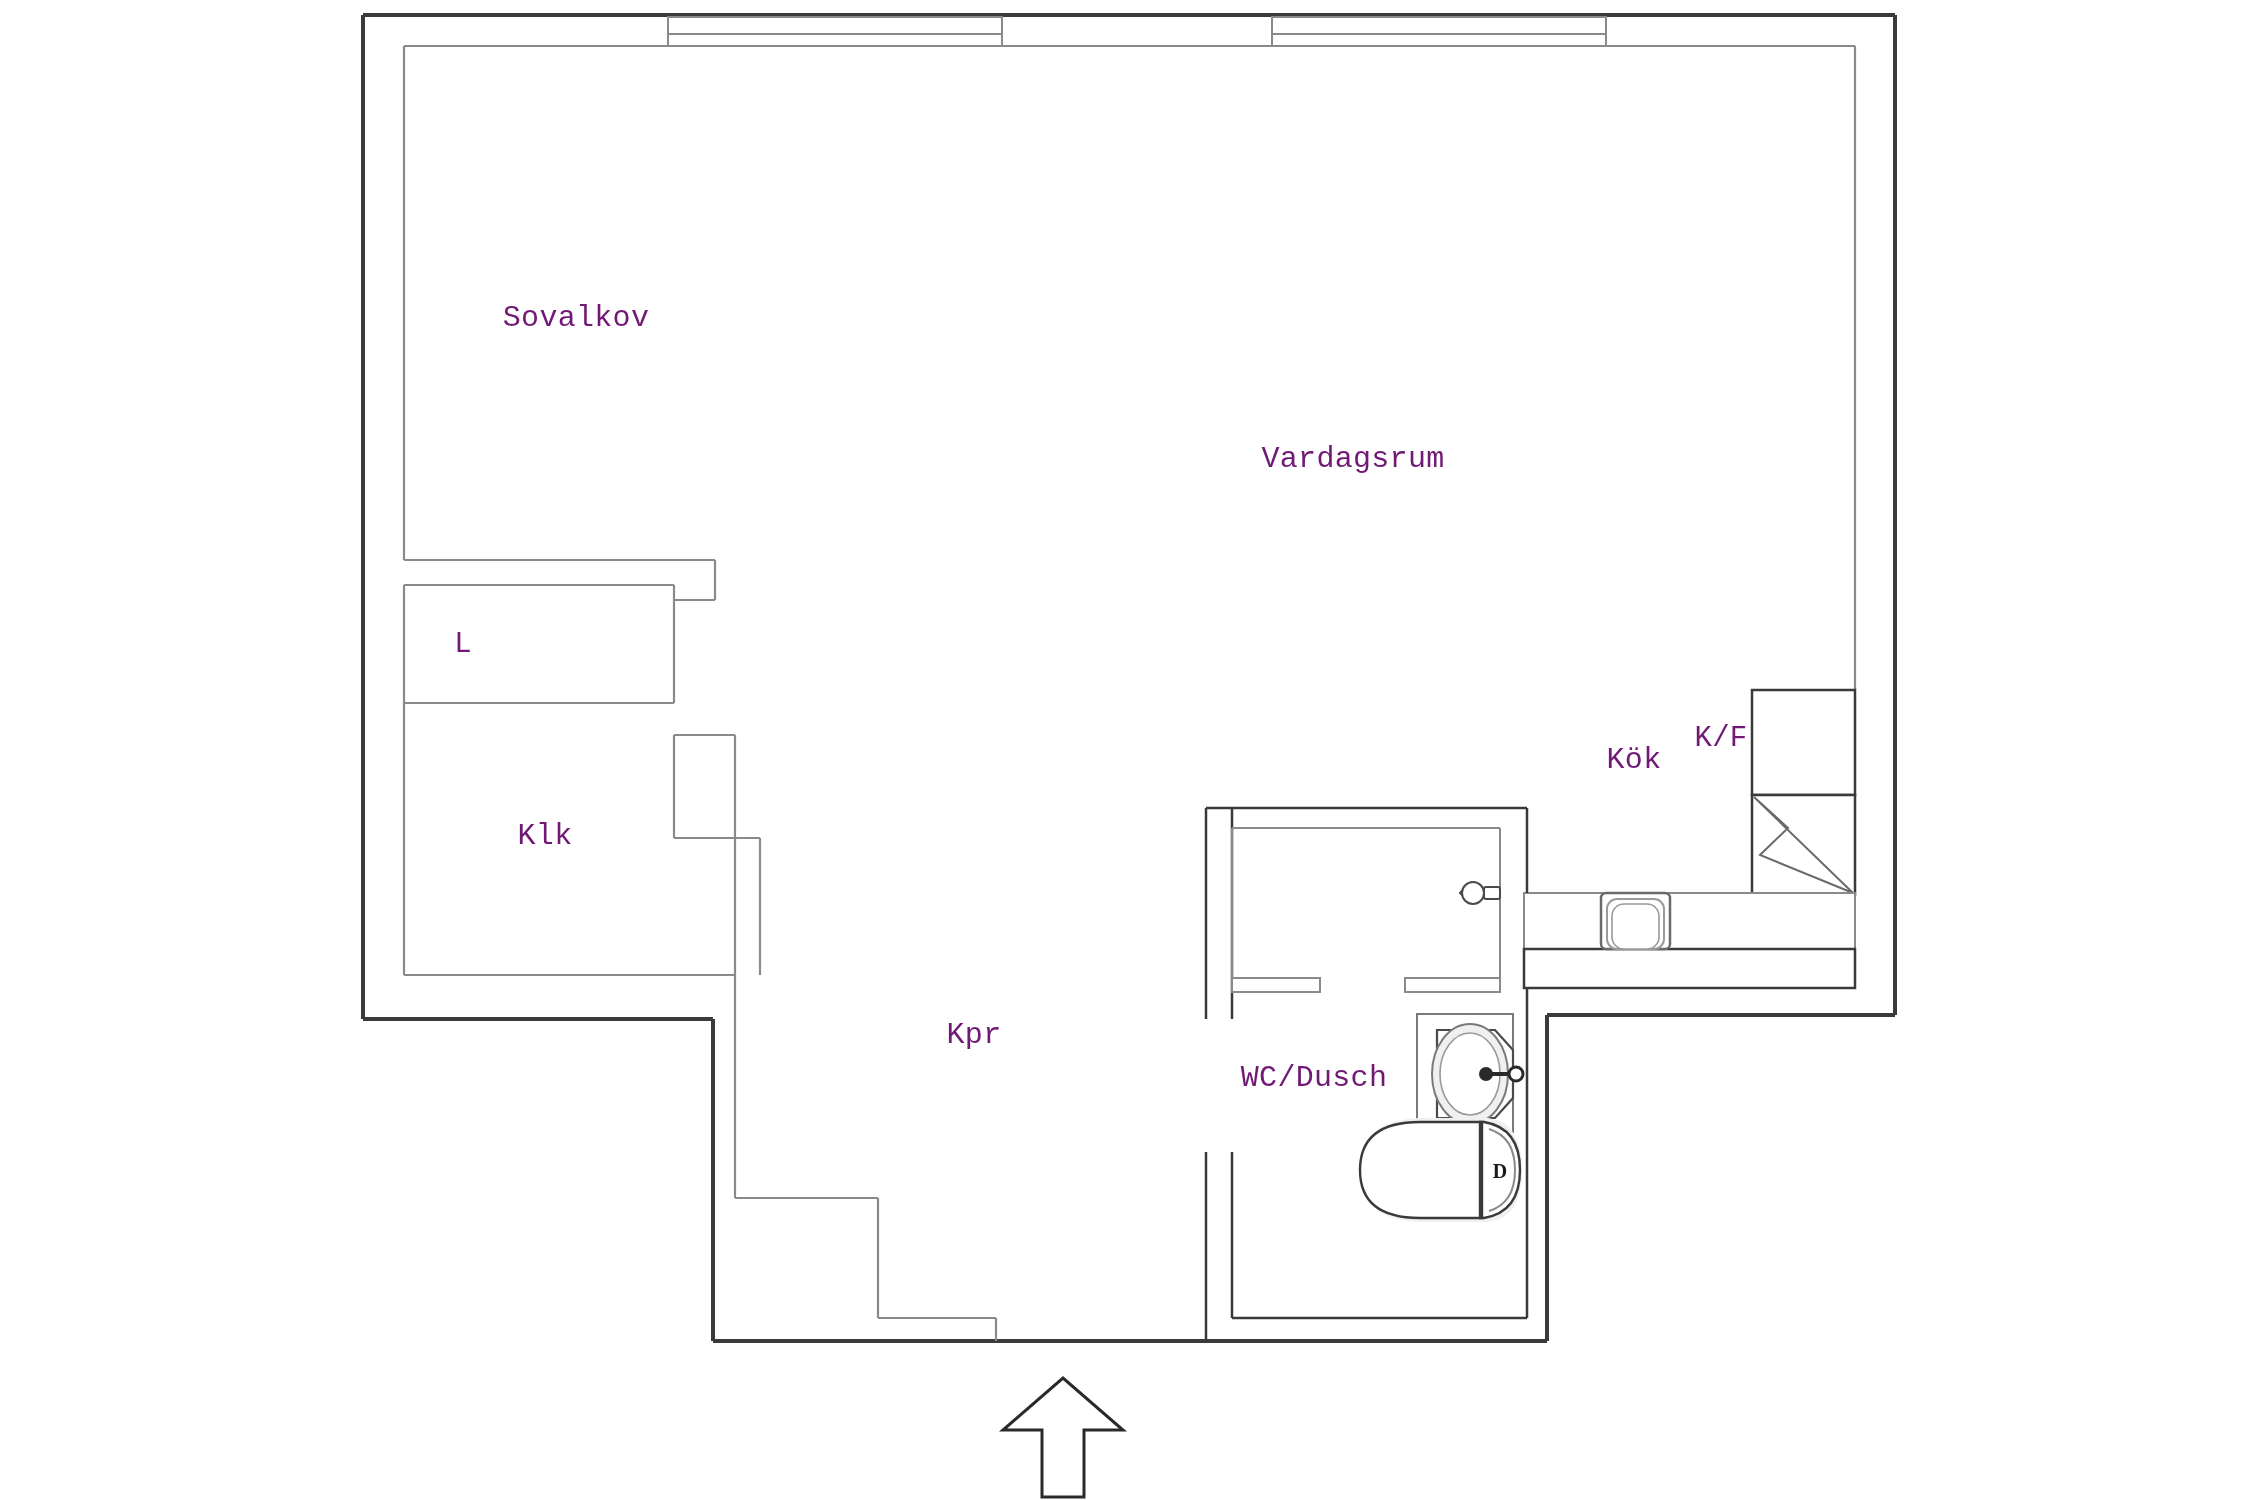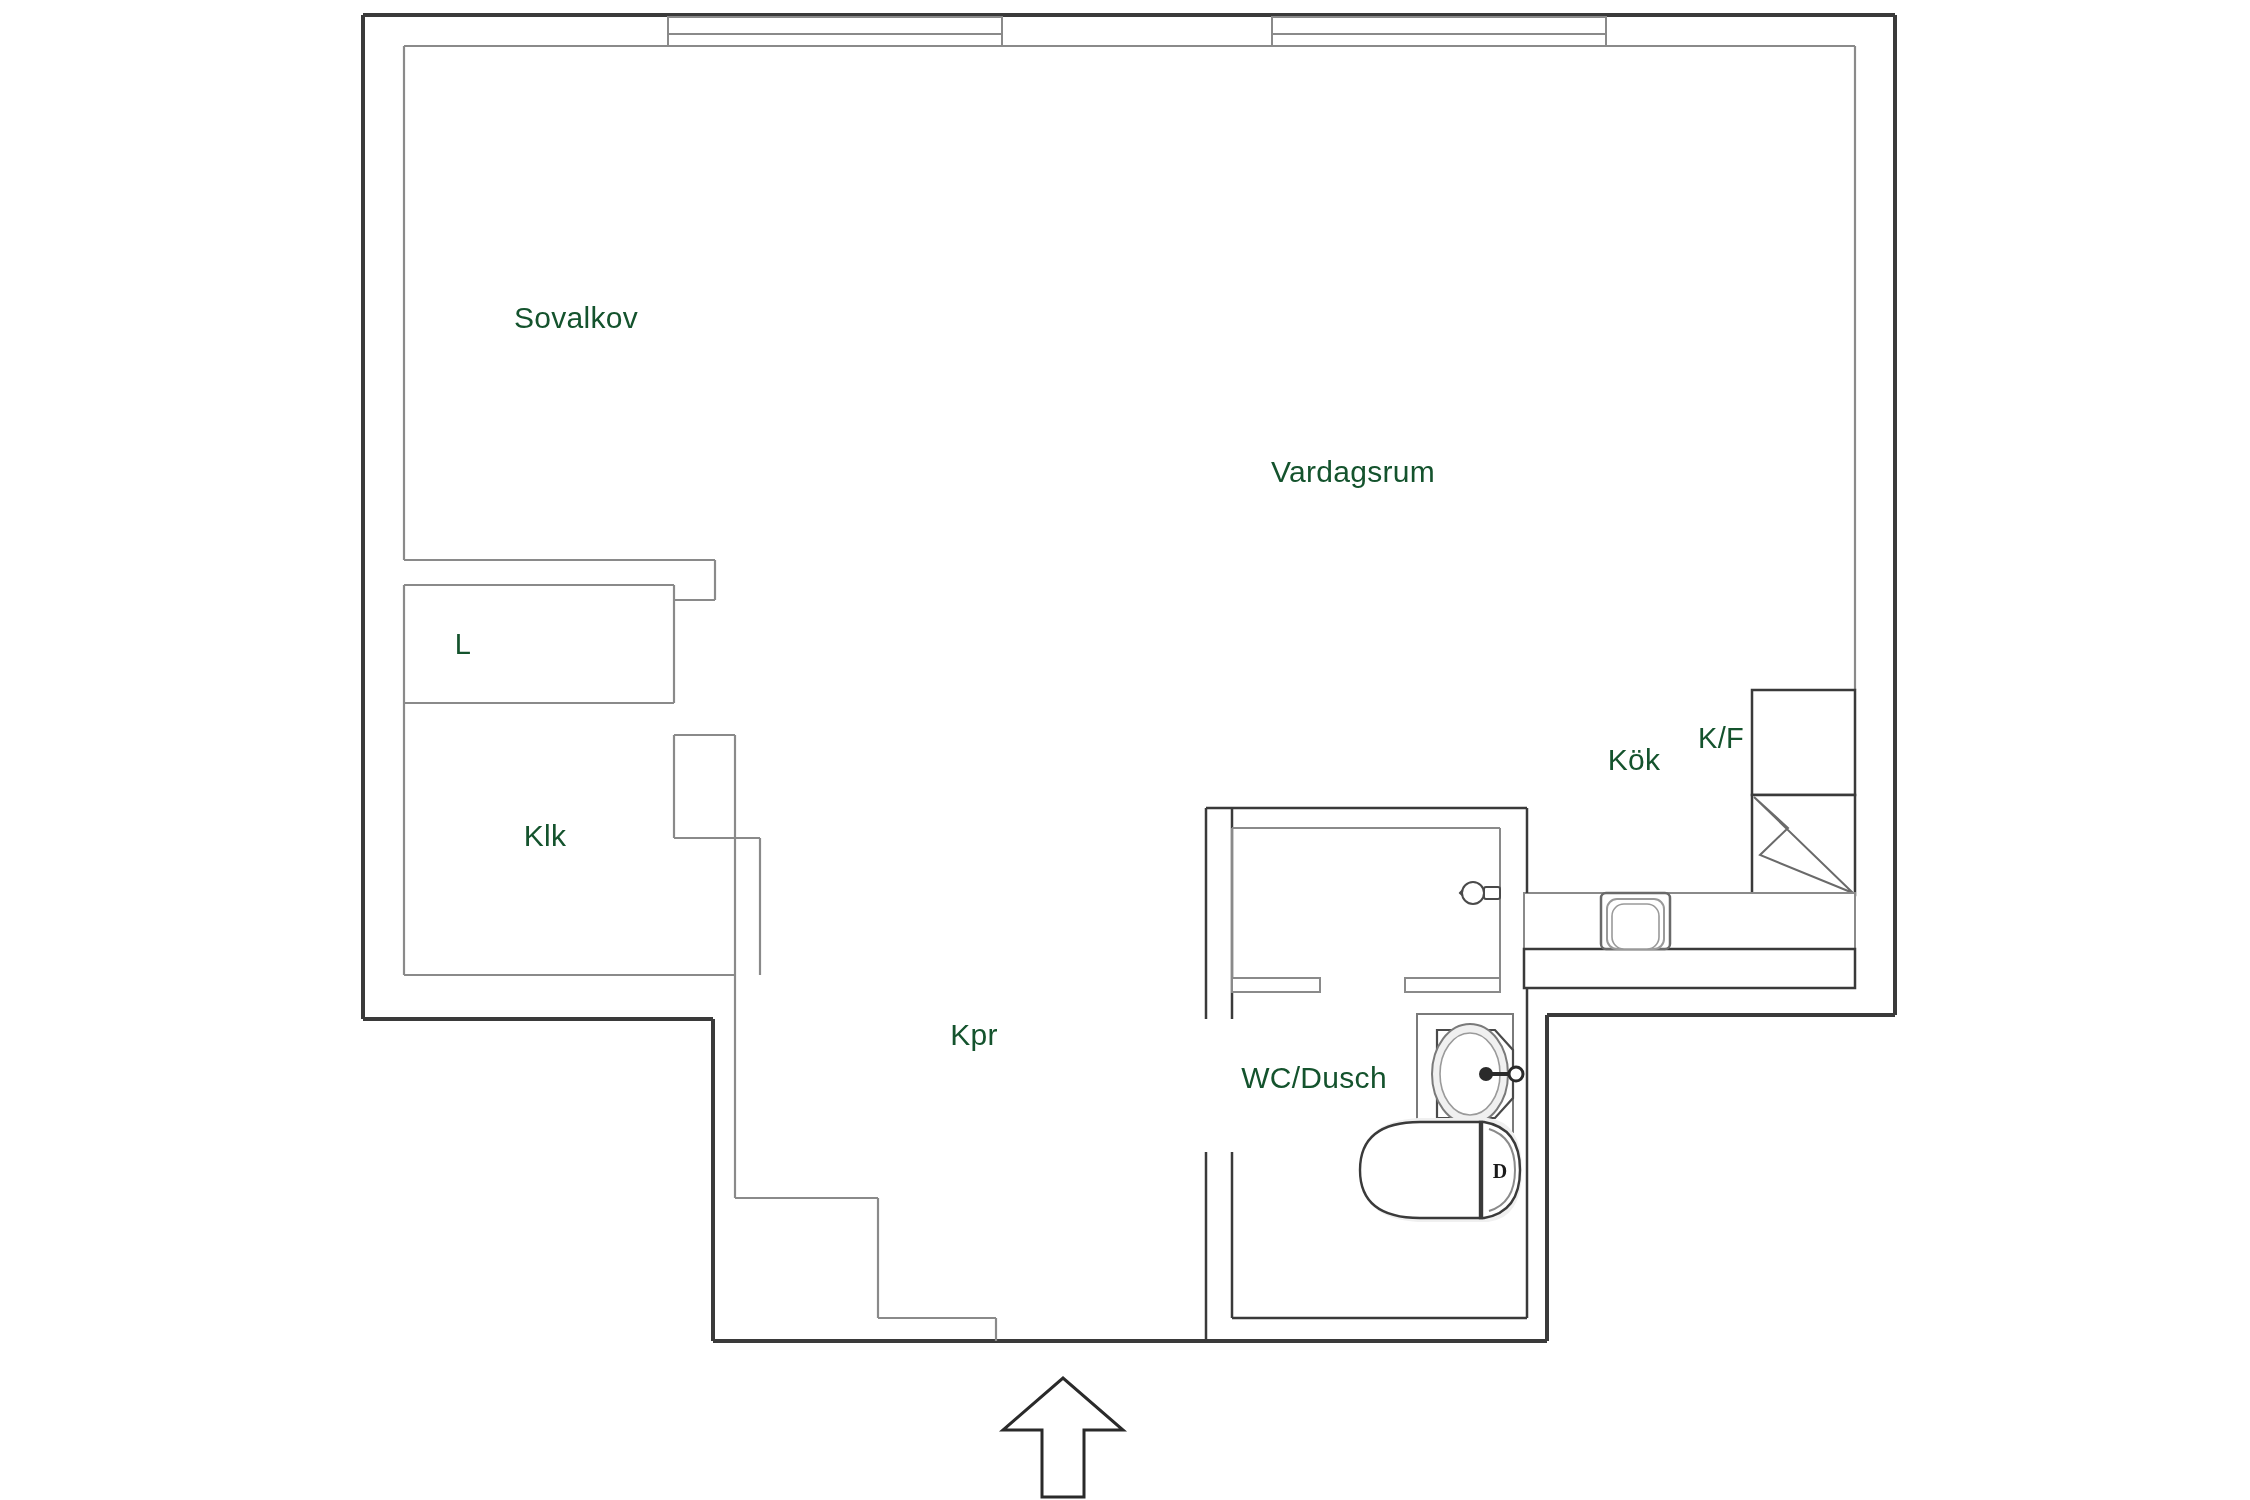--- a/index.html
+++ b/index.html
@@ -22,22 +22,22 @@
   #floorplan-svg {
     position: absolute;
     left: 0;
     top: 0;
     width: 2250px;
     height: 1500px;
     display: block;
   }
   .room-label {
     position: absolute;
-    font-family: Liberation Sans, sans-serif;
-    color: #14532d;
+    font-family: Liberation Mono, monospace;
+    color: #701a75;
     white-space: nowrap;
     transform: translate(-50%, -50%);
     letter-spacing: 0.3px;
   }
   .lbl-lg { font-size: 30px; }
   .lbl-md { font-size: 29px; }
 </style>
 </head>
 <body>
 
@@ -186,21 +186,21 @@
                L 1063 1378
                L 1123 1430
                L 1084 1430
                L 1084 1497 Z" fill="#ffffff" stroke="#2a2a2a" stroke-width="3"></path>
     </g>
 
   </svg>
 
   <div class="room-label lbl-lg" style="left:576px; top:318px;">Sovalkov</div>
 
-  <div class="room-label lbl-lg" style="left:1353px; top:472px;">Vardagsrum</div>
+  <div class="room-label lbl-lg" style="left:1353px; top:459px;">Vardagsrum</div>
 
   <div class="room-label lbl-md" style="left:463px; top:644px;">L</div>
 
   <div class="room-label lbl-lg" style="left:545px; top:836px;">Klk</div>
 
   <div class="room-label lbl-lg" style="left:1634px; top:760px;text-align:center;">Kök</div>
 
   <div class="room-label lbl-md" style="left:1721px; top:738px;">K/F</div>
 
   <div class="room-label lbl-lg" style="left:974px; top:1035px;">Kpr</div>

